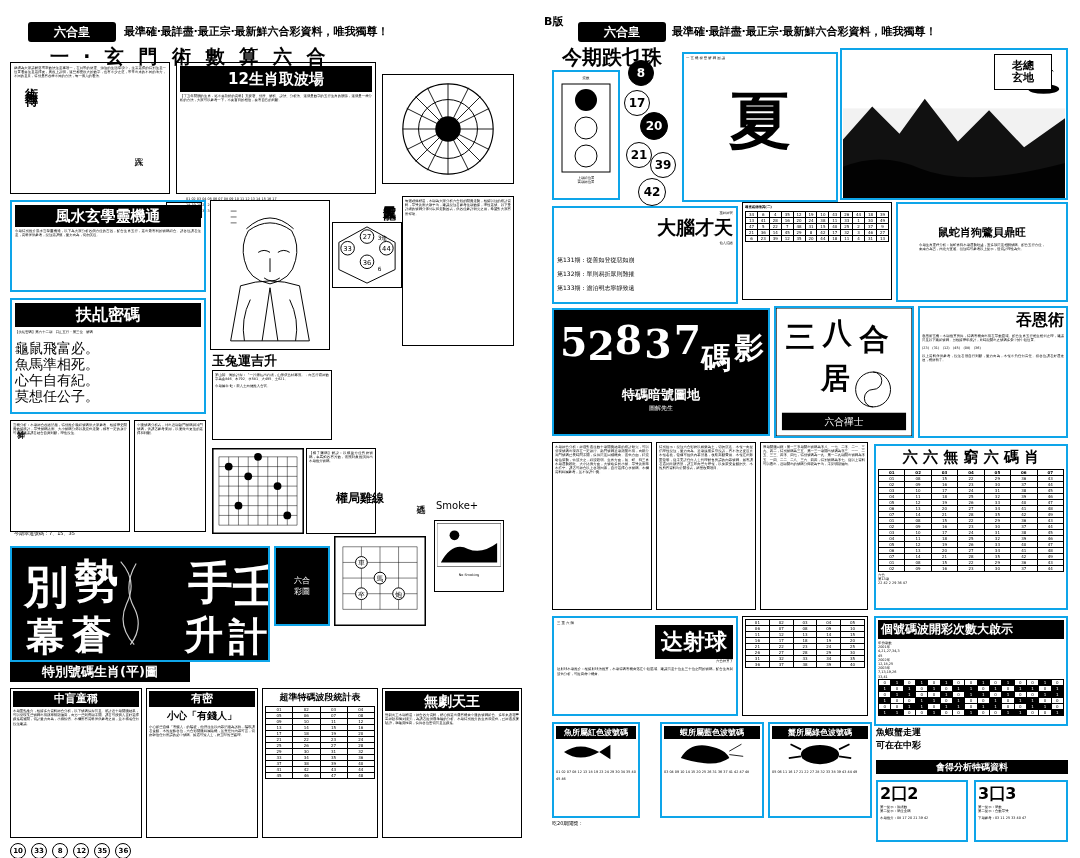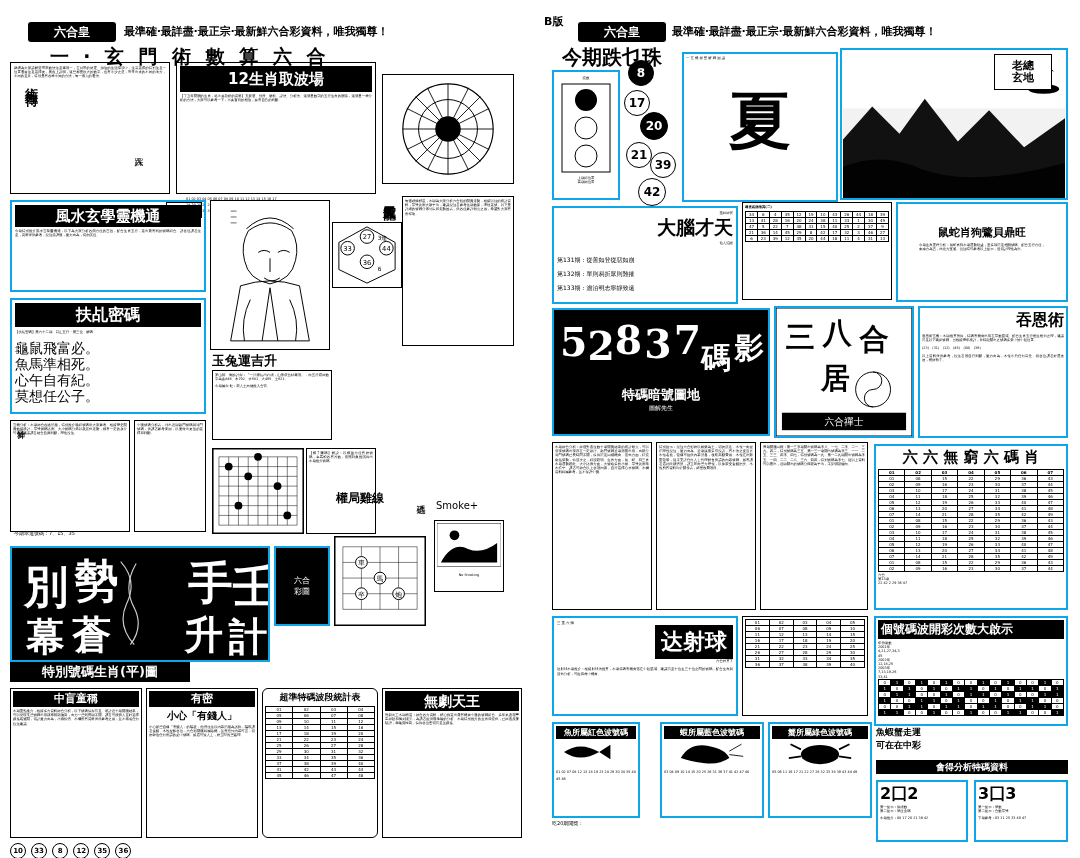--- a/index.html
+++ b/index.html
@@ -267,21 +267,21 @@
 
     <div class="panel bd" style="left:10px;top:688px;width:132px;height:150px;padding:2px;">
       <div class="bk ctr bold" style="height:16px;line-height:16px;font-size:11px;">中盲童稱</div>
       <div class="xtiny just" style="margin-top:2px;">本期重點推介，根據多方資料綜合分析，以下號碼值得留意。統計近十期開獎結果，可以發現某些號碼出現頻率明顯偏高，而另一些則長期未開。讀者可按個人喜好選擇跟進或避開，切記量力而為，小賭怡情。本欄所有資料僅供參考之用，並不構成任何投注建議。</div>
     </div>
     <div class="panel bd" style="left:146px;top:688px;width:112px;height:150px;padding:2px;">
       <div class="bk ctr bold" style="height:16px;line-height:16px;font-size:11px;">有密</div>
       <div class="ctr bold" style="font-size:10px;margin-top:2px;">小心「有錢人」</div>
       <div class="xtiny just" style="margin-top:2px;">小心那些自稱「有錢人」的騙徒，他們往往以內幕消息為誘餌，騙取讀者金錢。本報提醒各位，六合彩開獎純屬隨機，並無任何內幕可言，切勿輕信任何所謂的必中號碼。如遇可疑人士，應立即報警處理。</div>
     </div>
-    <div class="panel bd" style="left:262px;top:688px;width:116px;height:150px;padding:2px;border-radius:6px;">
+    <div class="panel bd" style="left:262px;top:688px;width:116px;height:150px;padding:2px;">
       <div class="ctr bold" style="font-size:9px;">超準特碼波段統計表</div>
       <table class="grid" style="width:100%;margin-top:2px;">
         <tbody>
             <tr>
               <td>01</td>
               <td>02</td>
               <td>03</td>
               <td>04</td>
             </tr>
         <tr>

